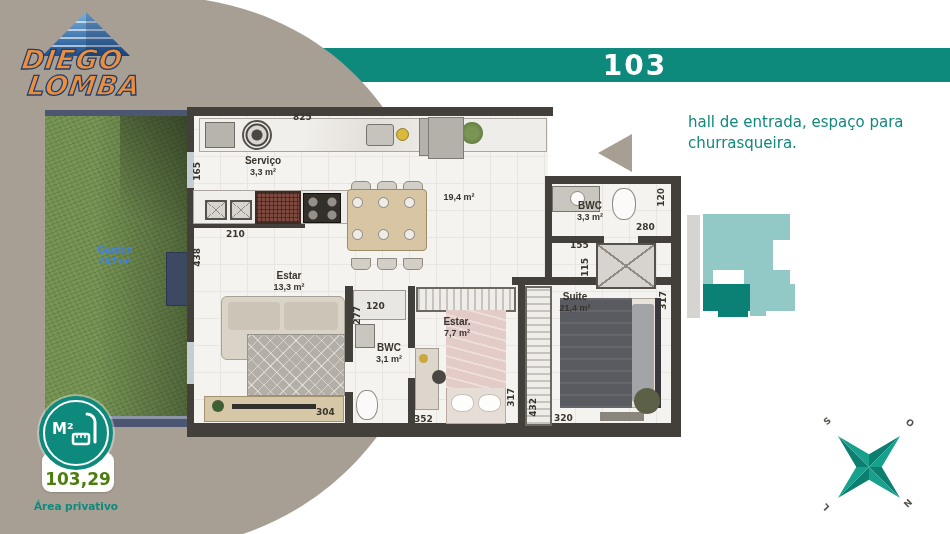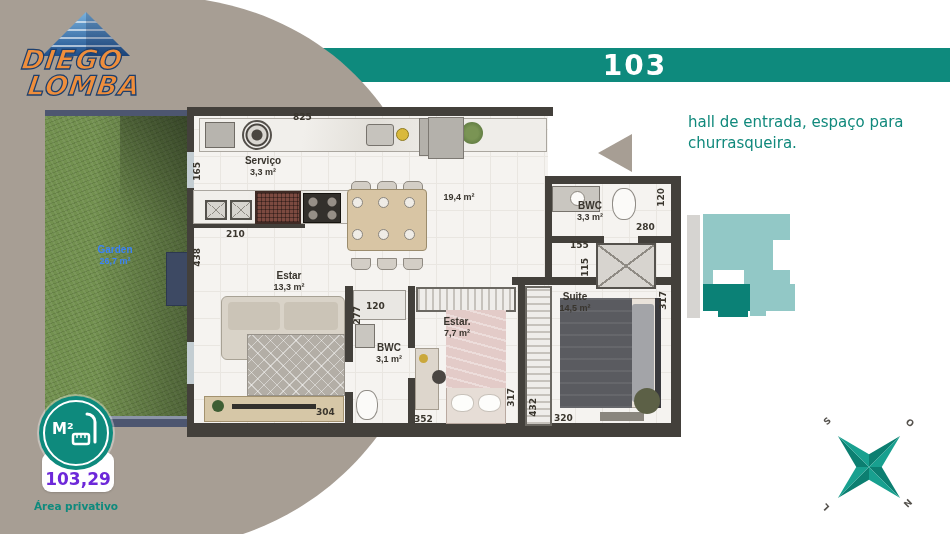--- a/index.html
+++ b/index.html
@@ -42,21 +42,21 @@
   
   #logo{left:12px;top:10px;width:150px;height:110px;z-index:4;}
   .logoword{position:absolute;font-family:"DejaVu Sans",sans-serif;font-weight:800;font-style:italic;
     color:#ee8e3c;-webkit-text-stroke:1.3px #1c3f6e;letter-spacing:1px;transform:skewX(-8deg);}
   #imoveis{position:absolute;left:0;top:88px;width:148px;text-align:center;color:#1c3f6e;
     font-weight:bold;font-size:10px;letter-spacing:6px;border-top:2px solid #1c3f6e;border-bottom:2px solid #1c3f6e;
     padding:2px 0 2px 6px;}
   
   #badgeval{position:absolute;left:42px;top:452px;width:72px;height:40px;background:#fff;border-radius:9px;
     z-index:4;display:flex;align-items:flex-end;justify-content:center;box-shadow:0 1px 2px rgba(0,0,0,.15);}
-  #badgeval span{color:#6d28d9;font-weight:800;font-size:17px;font-family:"DejaVu Sans",sans-serif;padding-bottom:3px;}
+  #badgeval span{color:#4d7c0f;font-weight:800;font-size:17px;font-family:"DejaVu Sans",sans-serif;padding-bottom:3px;}
   #badgecircle{position:absolute;left:39px;top:396px;width:74px;height:74px;border-radius:50%;
     background:#0e8a7d;z-index:5;box-shadow:0 0 0 2px rgba(255,255,255,.35);}
   #badgecircle .ring{position:absolute;left:4px;top:4px;width:62px;height:62px;border:2px solid #fff;border-radius:50%;}
   #badgecircle .m2{position:absolute;left:13px;top:24px;color:#fff;font-weight:800;font-size:15px;font-family:"DejaVu Sans",sans-serif;}
   #badgecap{position:absolute;left:16px;top:500px;width:120px;text-align:center;color:#0e8a7d;
     font-family:"DejaVu Sans",sans-serif;font-size:10.5px;font-weight:bold;z-index:4;}
   
   #compass{left:810px;top:408px;width:118px;height:118px;z-index:1;}
   #compass .cl{position:absolute;font-size:9px;font-weight:bold;color:#55524d;font-family:"DejaVu Sans",sans-serif;}
 </style>
@@ -267,21 +267,21 @@
     <div class="room" style="left:364px;top:342px;width:50px">
       <span class="nm">BWC</span>
       <span class="ar">3,1 m²</span>
     </div>
     <div class="room" style="left:430px;top:316px;width:54px">
       <span class="nm">Estar.</span>
       <span class="ar">7,7 m²</span>
     </div>
     <div class="room" style="left:545px;top:291px;width:60px">
       <span class="nm">Suite</span>
-      <span class="ar">14,5 m²</span>
+      <span class="ar">21,4 m²</span>
     </div>
 
     <span class="dim" style="left:293px;top:112px">825</span>
     <span class="dim v" style="left:192px;top:162px">165</span>
     <span class="dim" style="left:226px;top:229px">210</span>
     <span class="dim v" style="left:192px;top:248px">438</span>
     <span class="dim v" style="left:352px;top:306px">277</span>
     <span class="dim" style="left:366px;top:301px">120</span>
     <span class="dim" style="left:316px;top:407px">304</span>
     <span class="dim" style="left:414px;top:414px">352</span>

